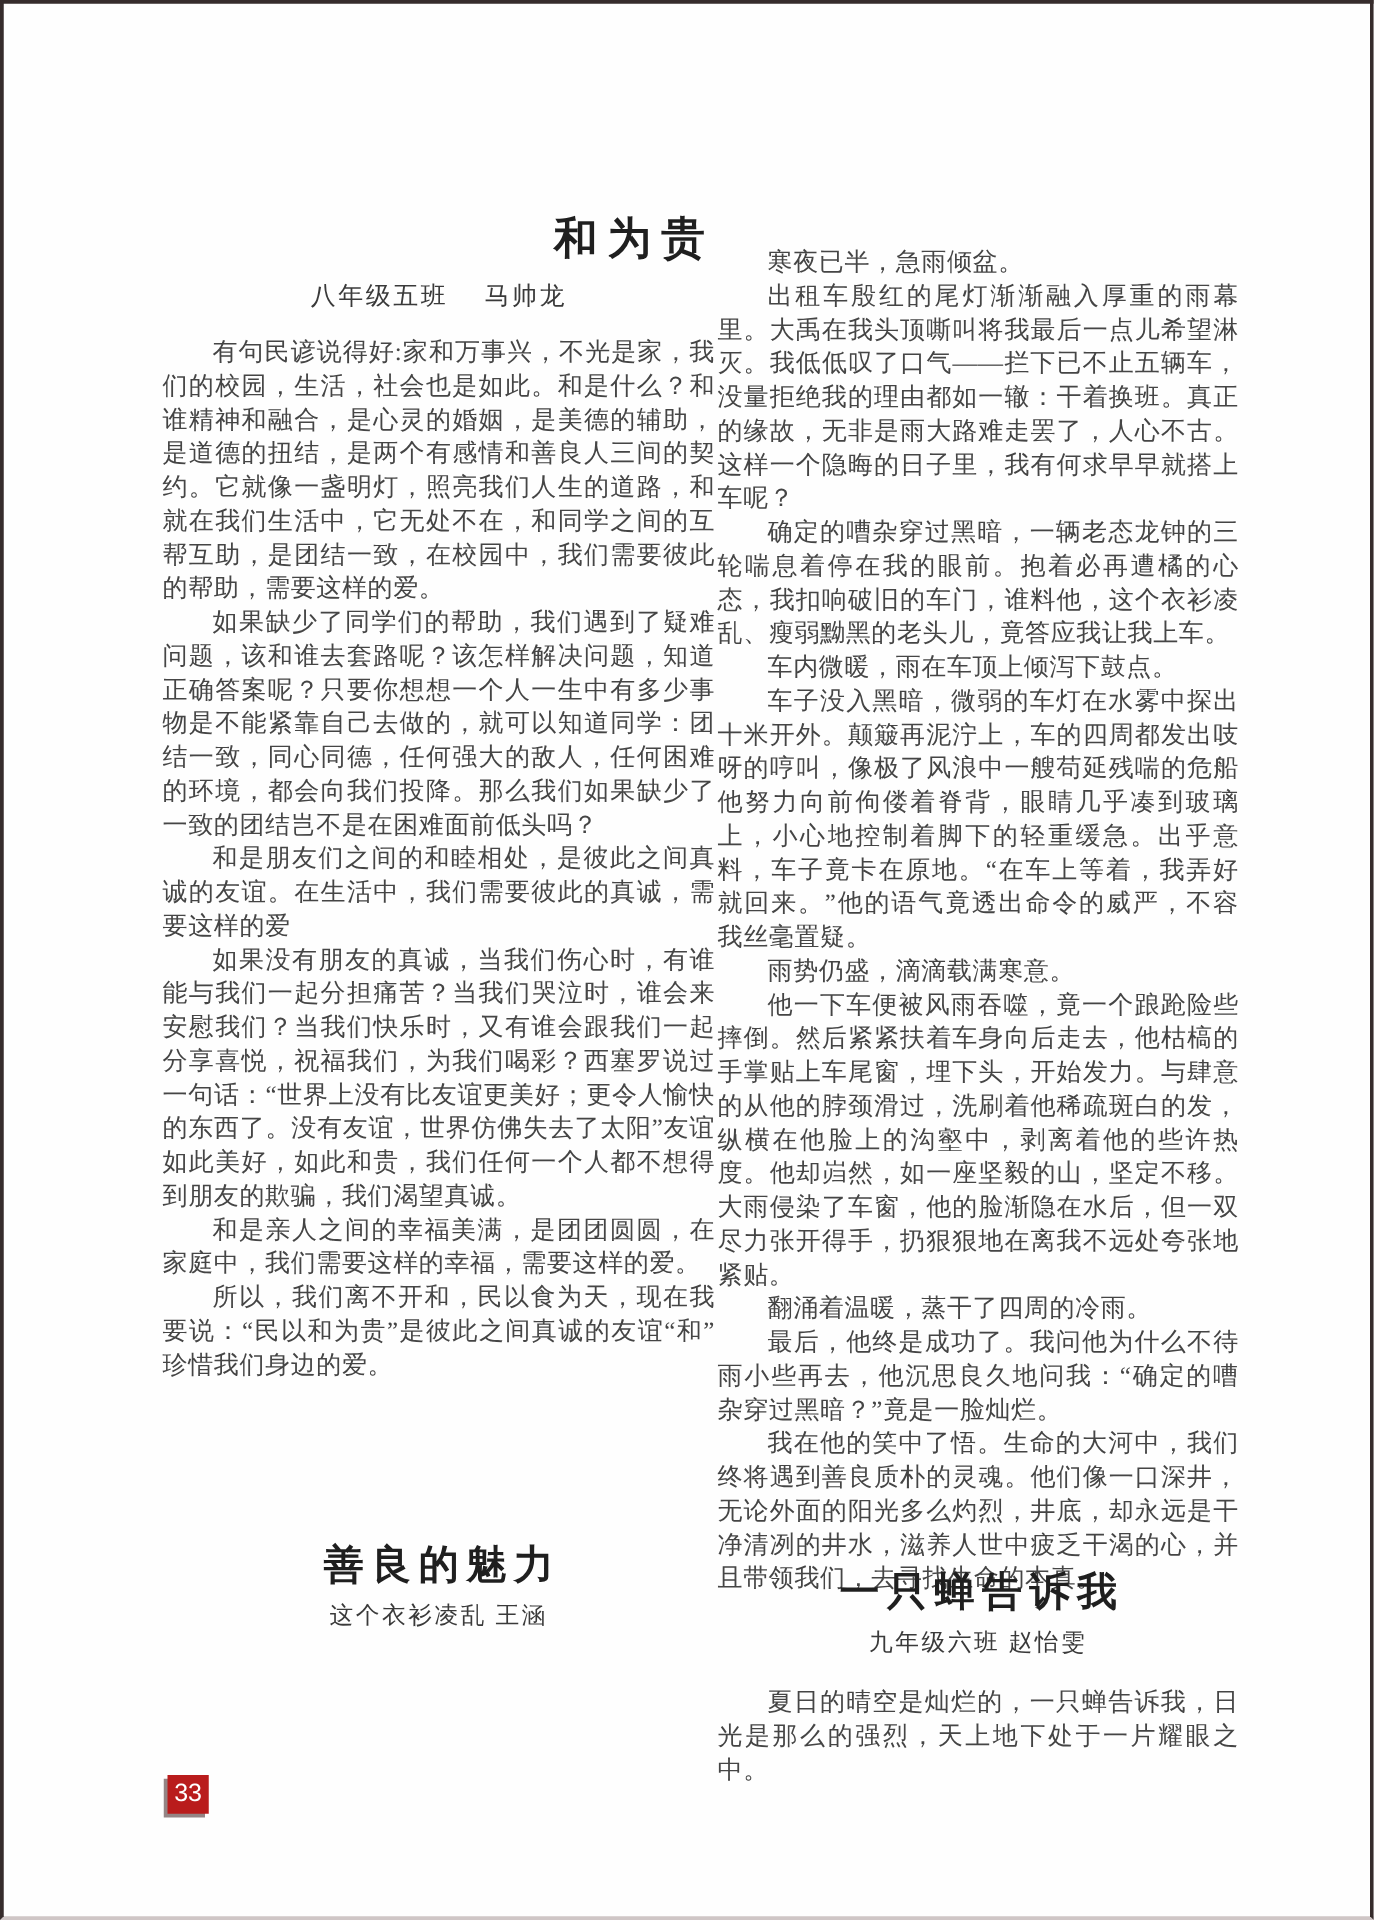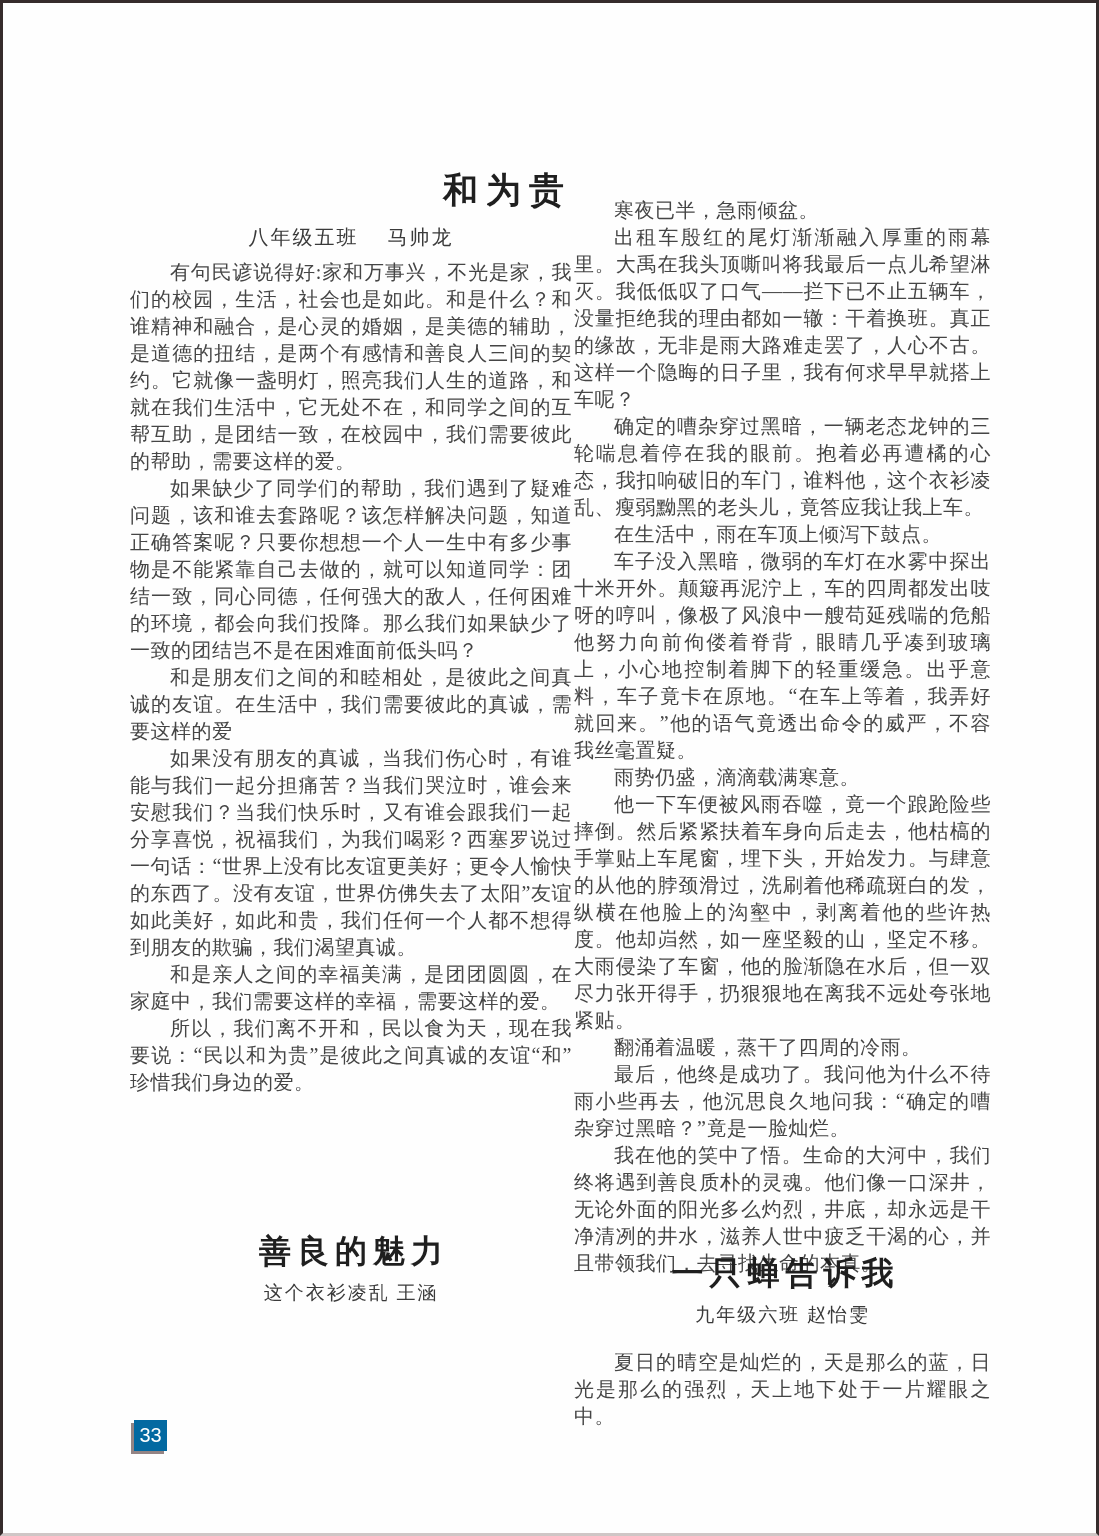--- a/index.html
+++ b/index.html
@@ -30,39 +30,39 @@
     margin:0;text-align:center;
     font-size:32px;line-height:40px;font-weight:700;
     letter-spacing:6px;color:#1f1f1f;
     text-indent:6px;
   }
   .byline{
     margin:10px 0 0 0;text-align:center;
     font-size:20px;line-height:28px;color:#3a3a3a;
     letter-spacing:2px;
   }
-  .body-block{margin-top:8px;}
+  .body-block{margin-top:18px;}
   .body-block p{
     margin:0;
     font-size:20px;line-height:27px;
     text-align:justify;
     text-indent:2em;
     color:#454545;
     letter-spacing:0.5px;
   }
   .epigraph{
     text-align:right !important;
     text-indent:0 !important;
     padding-right:38px;
     margin-top:4px !important;
   }
   .page-number{
     position:absolute;left:131px;top:1417px;
     width:33px;height:31px;
-    background:#0369a1;
+    background:#b91c1c;
     box-shadow:-3px 3px 0 #948484;
     color:#ffffff;
     font-family:"Liberation Sans","DejaVu Sans",sans-serif;
     font-size:20px;
     display:flex;align-items:center;justify-content:center;
   }
 </style>
 </head>
 <body>
 
@@ -79,38 +79,38 @@
       <p>和是亲人之间的幸福美满，是团团圆圆，在家庭中，我们需要这样的幸福，需要这样的爱。</p>
       <p>所以，我们离不开和，民以食为天，现在我要说：“民以和为贵”是彼此之间真诚的友谊“和”珍惜我们身边的爱。</p>
     </div>
   </section>
 
   <section class="article article-right">
     <div class="body-block" style="margin-top:0">
       <p>寒夜已半，急雨倾盆。</p>
       <p>出租车殷红的尾灯渐渐融入厚重的雨幕里。大禹在我头顶嘶叫将我最后一点儿希望淋灭。我低低叹了口气——拦下已不止五辆车，没量拒绝我的理由都如一辙：干着换班。真正的缘故，无非是雨大路难走罢了，人心不古。这样一个隐晦的日子里，我有何求早早就搭上车呢？</p>
       <p>确定的嘈杂穿过黑暗，一辆老态龙钟的三轮喘息着停在我的眼前。抱着必再遭橘的心态，我扣响破旧的车门，谁料他，这个衣衫凌乱、瘦弱黝黑的老头儿，竟答应我让我上车。</p>
-      <p>在生活中，雨在车顶上倾泻下鼓点。</p>
+      <p>车内微暖，雨在车顶上倾泻下鼓点。</p>
       <p>车子没入黑暗，微弱的车灯在水雾中探出十米开外。颠簸再泥泞上，车的四周都发出吱呀的哼叫，像极了风浪中一艘苟延残喘的危船他努力向前佝偻着脊背，眼睛几乎凑到玻璃上，小心地控制着脚下的轻重缓急。出乎意料，车子竟卡在原地。“在车上等着，我弄好就回来。”他的语气竟透出命令的威严，不容我丝毫置疑。</p>
       <p>雨势仍盛，滴滴载满寒意。</p>
       <p>他一下车便被风雨吞噬，竟一个踉跄险些摔倒。然后紧紧扶着车身向后走去，他枯槁的手掌贴上车尾窗，埋下头，开始发力。与肆意的从他的脖颈滑过，洗刷着他稀疏斑白的发，纵横在他脸上的沟壑中，剥离着他的些许热度。他却岿然，如一座坚毅的山，坚定不移。大雨侵染了车窗，他的脸渐隐在水后，但一双尽力张开得手，扔狠狠地在离我不远处夸张地紧贴。</p>
       <p>翻涌着温暖，蒸干了四周的冷雨。</p>
       <p>最后，他终是成功了。我问他为什么不待雨小些再去，他沉思良久地问我：“确定的嘈杂穿过黑暗？”竟是一脸灿烂。</p>
       <p>我在他的笑中了悟。生命的大河中，我们终将遇到善良质朴的灵魂。他们像一口深井，无论外面的阳光多么灼烈，井底，却永远是干净清冽的井水，滋养人世中疲乏干渴的心，并且带领我们，去寻找生命的本真。</p>
     </div>
   </section>
 
   <section class="article article-bottom-left">
     <h2 class="title-sub">善良的魅力</h2>
     <div class="byline" style="font-size:19px;margin-top:8px">这个衣衫凌乱 王涵</div>
   </section>
 
   <section class="article article-bottom-right">
     <h2 class="title-sub">一只蝉告诉我</h2>
     <div class="byline" style="font-size:19px;margin-top:8px">九年级六班 赵怡雯</div>
     <div class="body-block" style="margin-top:20px">
-      <p>夏日的晴空是灿烂的，天是那么的蓝，日光是那么的强烈，天上地下处于一片耀眼之中。</p>
+      <p>夏日的晴空是灿烂的，一只蝉告诉我，日光是那么的强烈，天上地下处于一片耀眼之中。</p>
     </div>
   </section>
 
   <div class="page-number">33</div>
 
 </div>
 
 </body></html>

